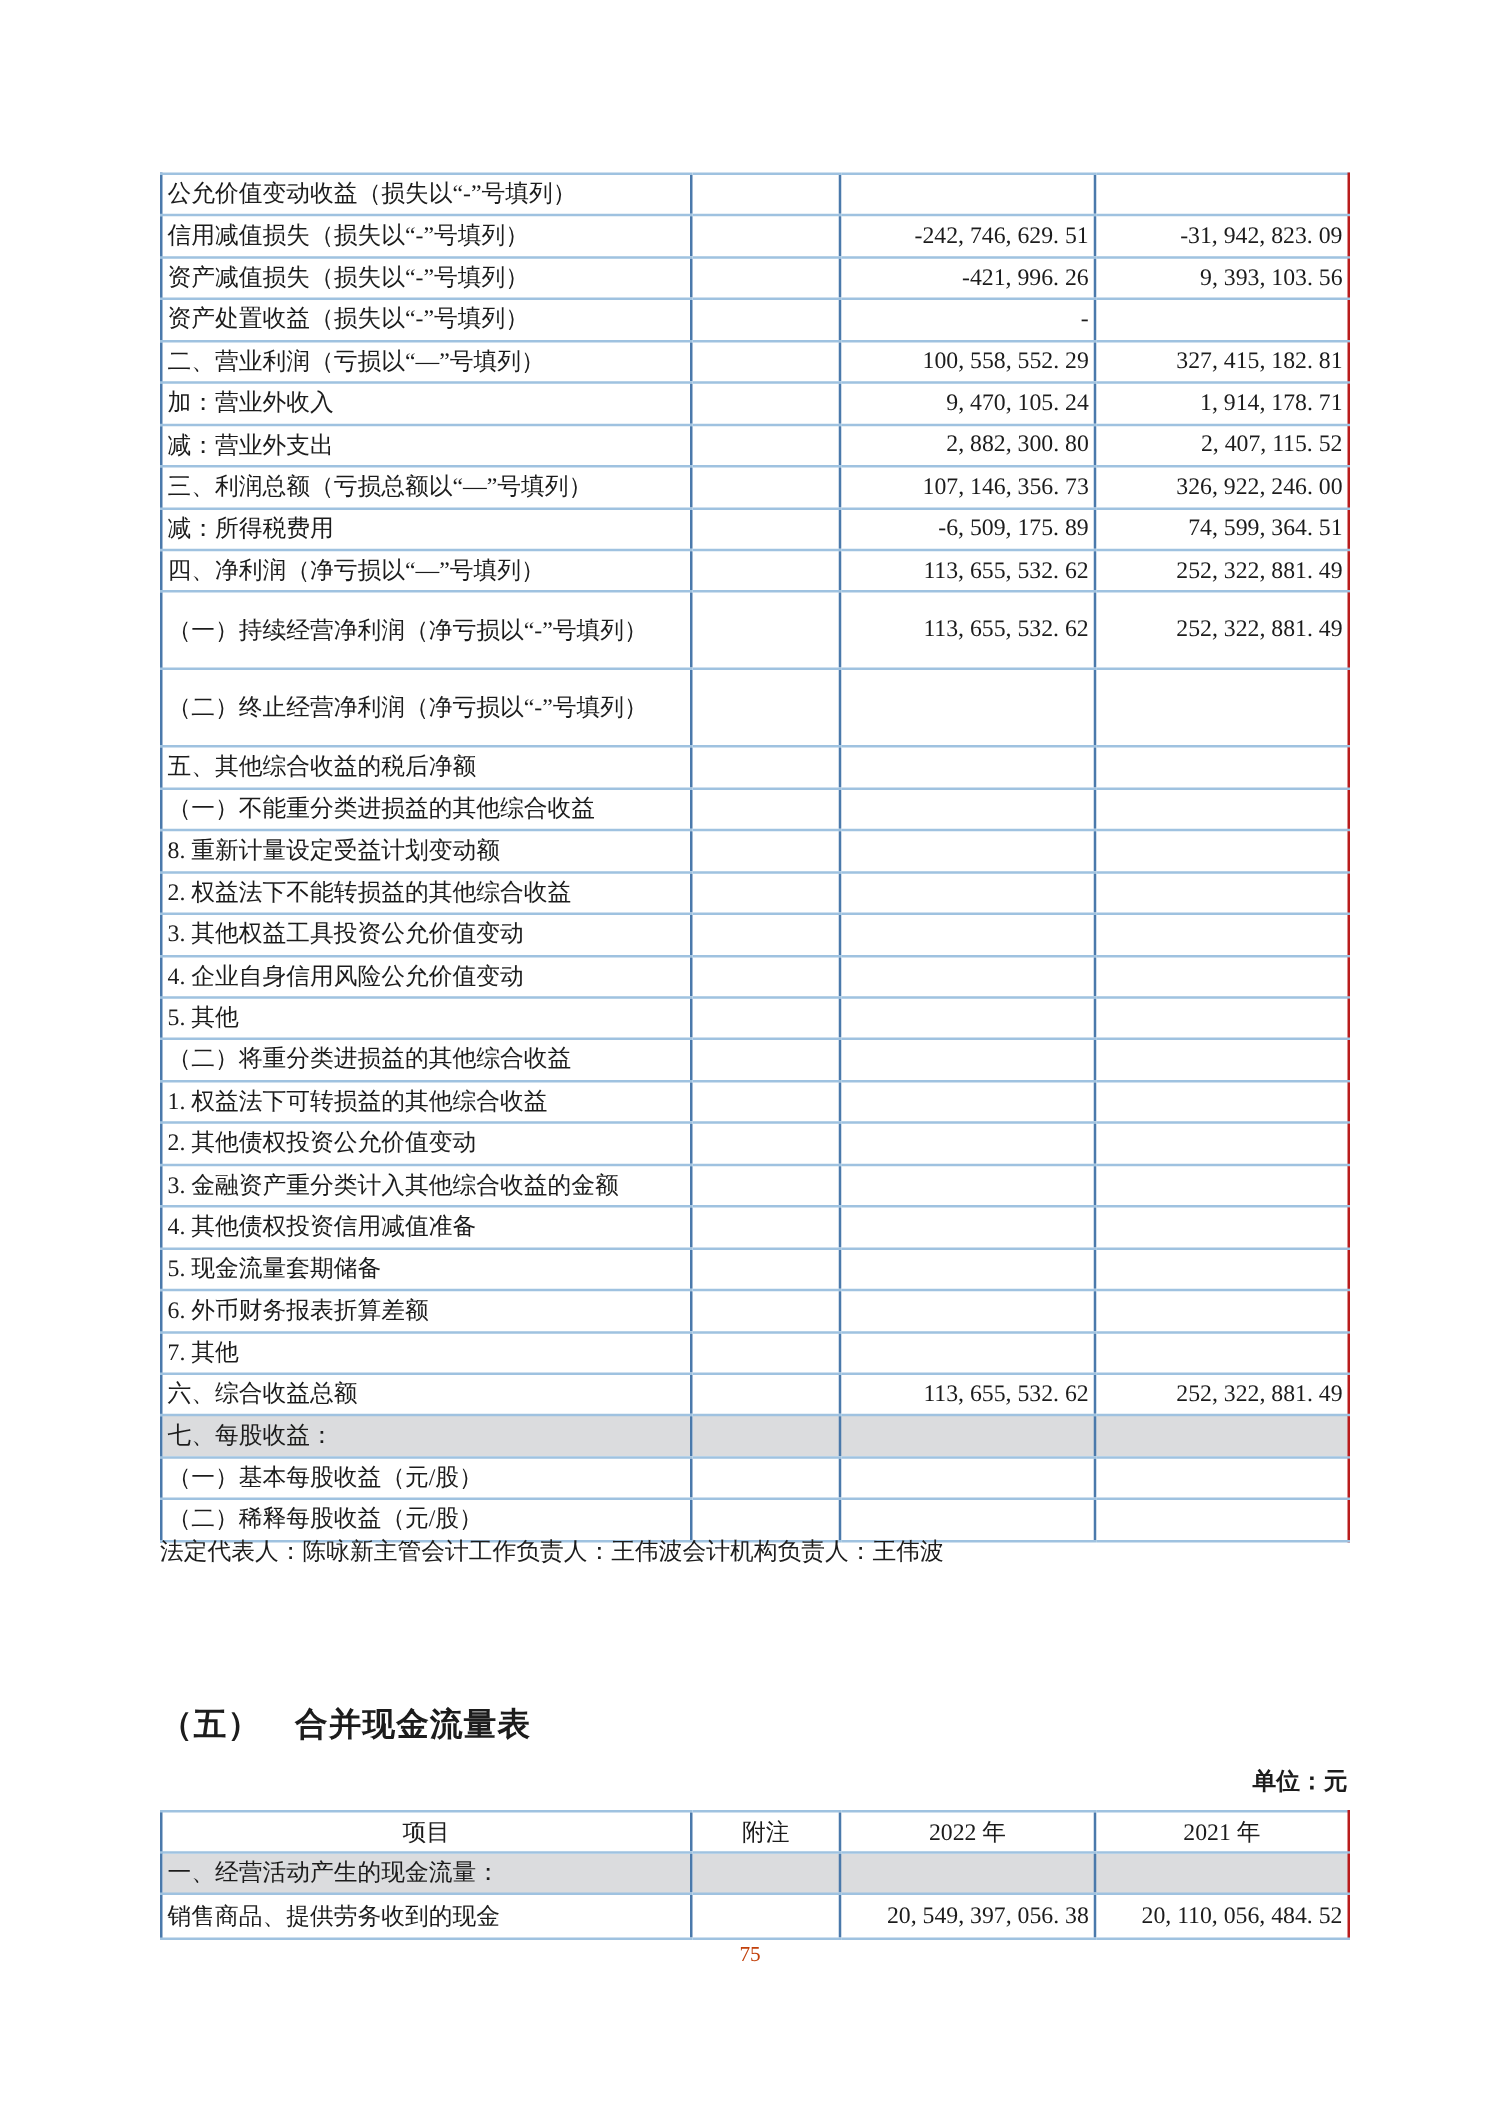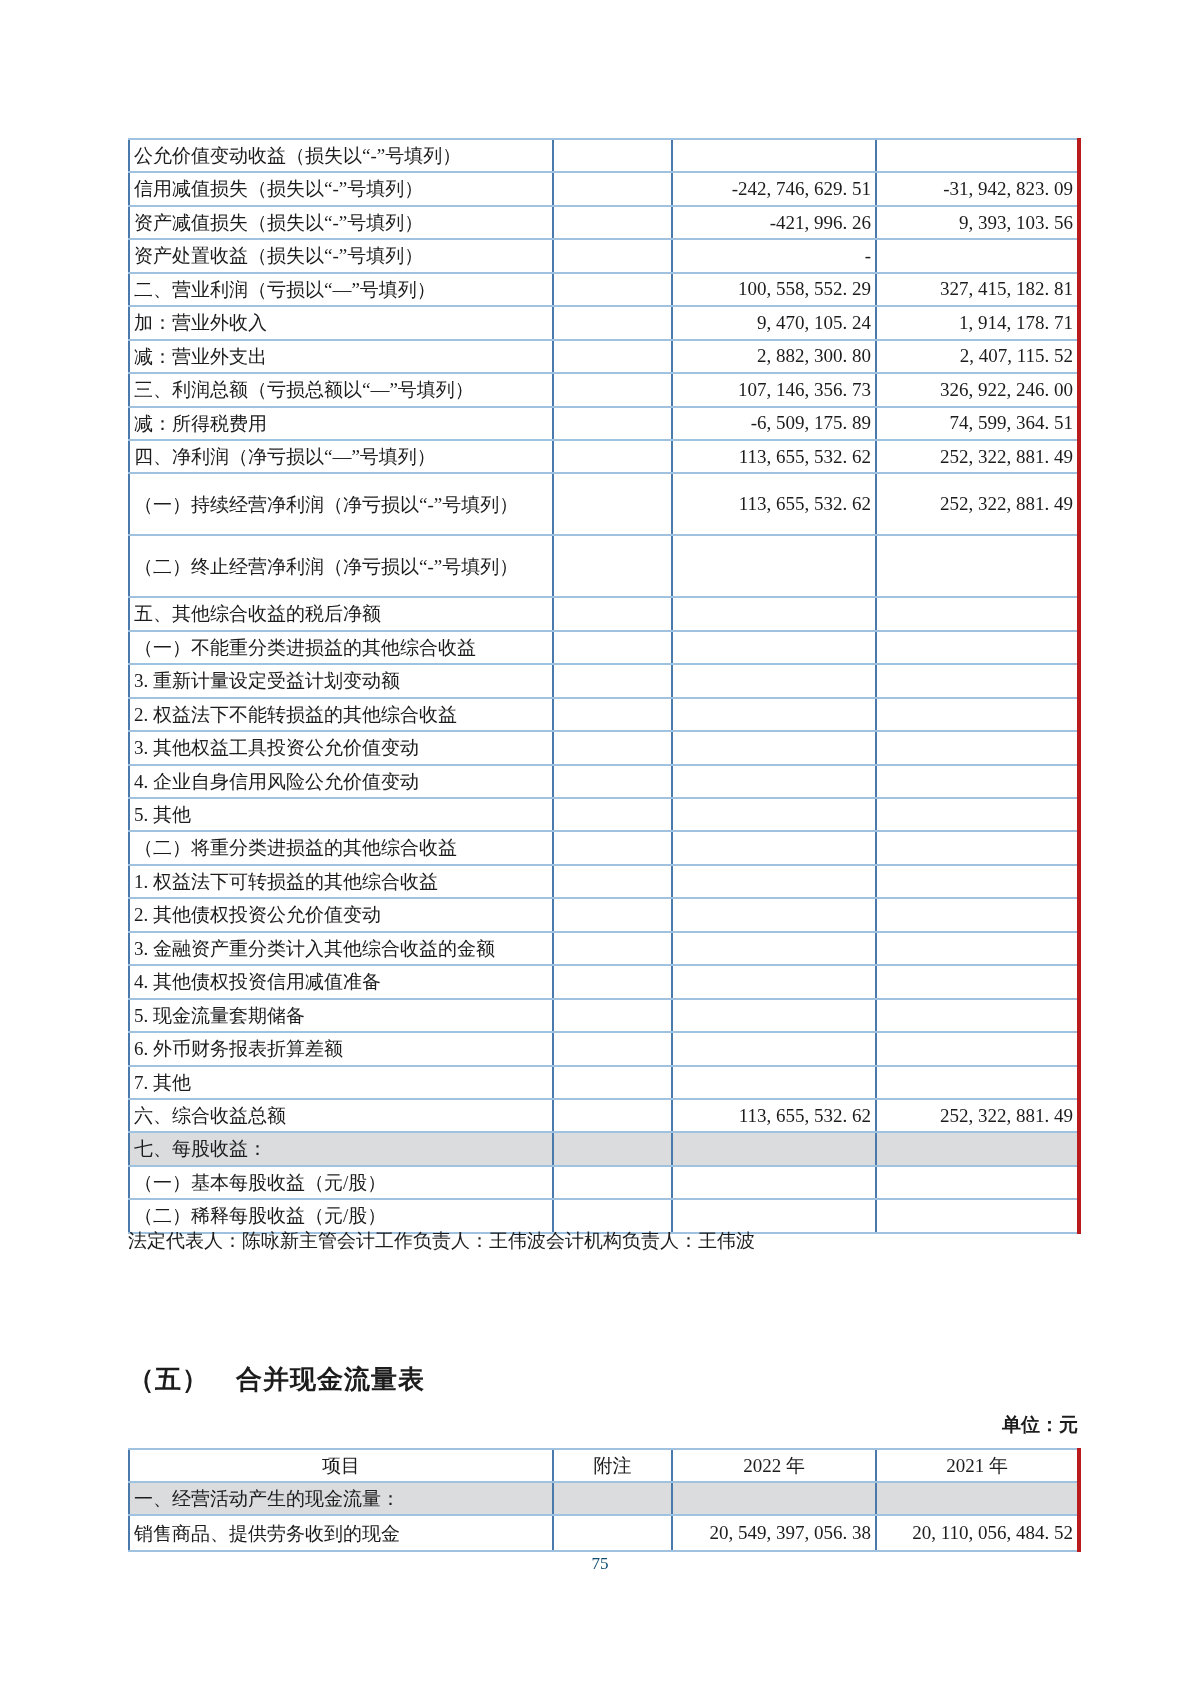--- a/index.html
+++ b/index.html
@@ -22,21 +22,21 @@
     border-bottom:2px solid #9fc2e0;
     vertical-align:middle;
     height:33px;
     padding:1px 4px;
     font-weight:normal;
     background:#ffffff;
     overflow:hidden;
   }
   table.fin td:first-child, table.fin th:first-child{border-left:2px solid #4a79ab;}
   table.fin td + td, table.fin th + th{border-left:2px solid #4a79ab;}
-  table.fin td:last-child, table.fin th:last-child{border-right:4px solid #b91c1c;}
+  table.fin td:last-child, table.fin th:last-child{border-right:2px solid #b91c1c;}
   tr.tall td{height:62px;}
   td.c-label{background:#e9e9e9;text-align:left;line-height:1.55;}
   td.c-note{background:#ffffff;}
   td.c-num{background:#ffffff;text-align:right;padding-right:10px;white-space:nowrap;}
   tr.full-shade td{background:#dbdcde;margin-left:40px;}
   td.bold{font-weight:bold;}
   .indent-0{padding-left:6px;}
   .indent-1{padding-left:15px;}
   .indent-2{padding-left:48px;}
   th.hdr{background:#ececec;text-align:center;font-weight:bold;height:34px;}
@@ -50,21 +50,21 @@
   .section-title{
     position:absolute;top:1362px;left:128px;
     font-size:26px;font-weight:bold;letter-spacing:1px;
   }
   .unit-line{
     position:absolute;top:1412px;left:128px;width:950px;
     text-align:right;font-size:19px;font-weight:bold;
   }
   .page-number{
     position:absolute;top:1554px;left:0;width:1200px;
-    text-align:center;font-size:17px;color:#0c4a6e;
+    text-align:center;font-size:17px;color:#c2410c;
   }
 </style>
 </head>
 <body>
 
 <div class="page">
 
   <table class="fin" id="income-table">
     <colgroup>
         <col class="c1">
@@ -151,21 +151,21 @@
           <td class="c-num"></td>
           <td class="c-num"></td>
         </tr>
         <tr>
           <td class="c-label indent-1">（一）不能重分类进损益的其他综合收益</td>
           <td class="c-note"></td>
           <td class="c-num"></td>
           <td class="c-num"></td>
         </tr>
         <tr>
-          <td class="c-label indent-0">3. 重新计量设定受益计划变动额</td>
+          <td class="c-label indent-0">8. 重新计量设定受益计划变动额</td>
           <td class="c-note"></td>
           <td class="c-num"></td>
           <td class="c-num"></td>
         </tr>
         <tr>
           <td class="c-label indent-0">2. 权益法下不能转损益的其他综合收益</td>
           <td class="c-note"></td>
           <td class="c-num"></td>
           <td class="c-num"></td>
         </tr>

